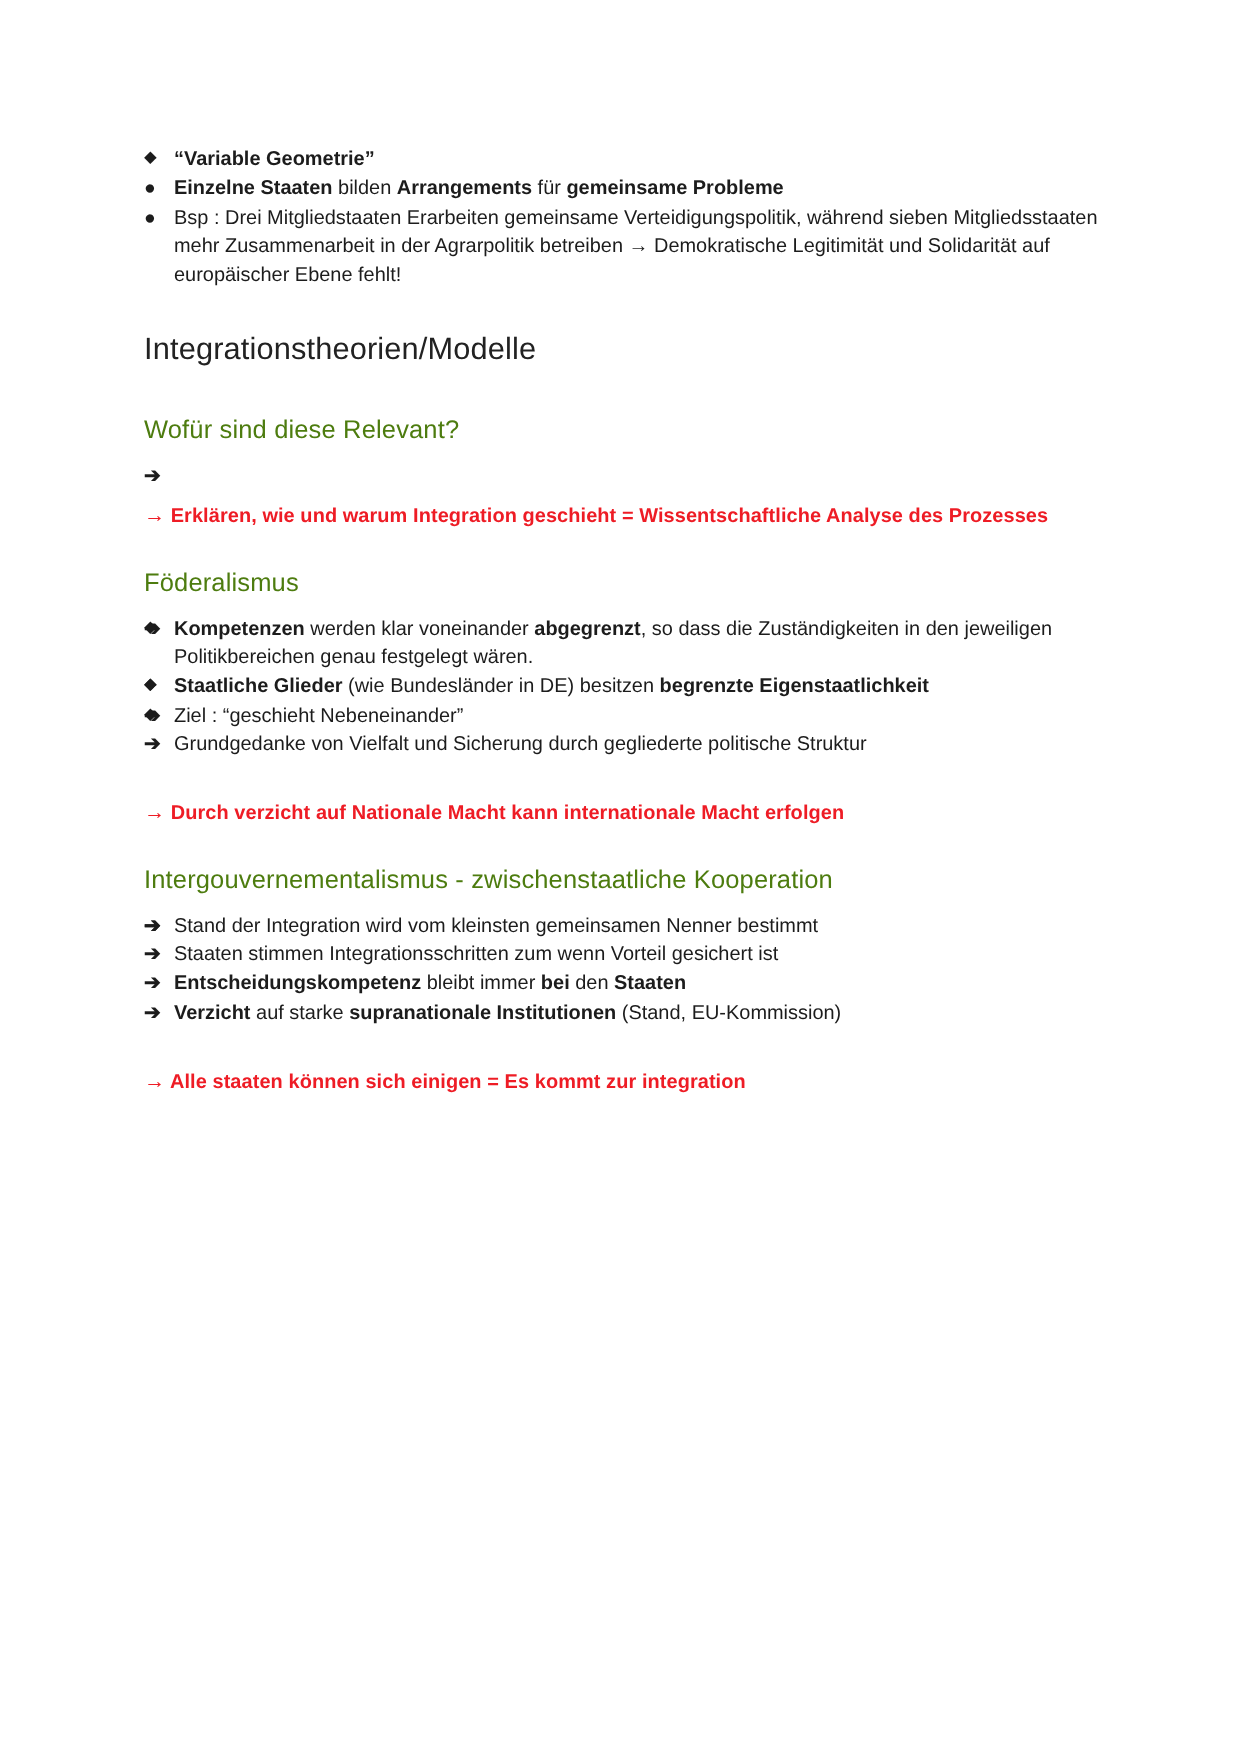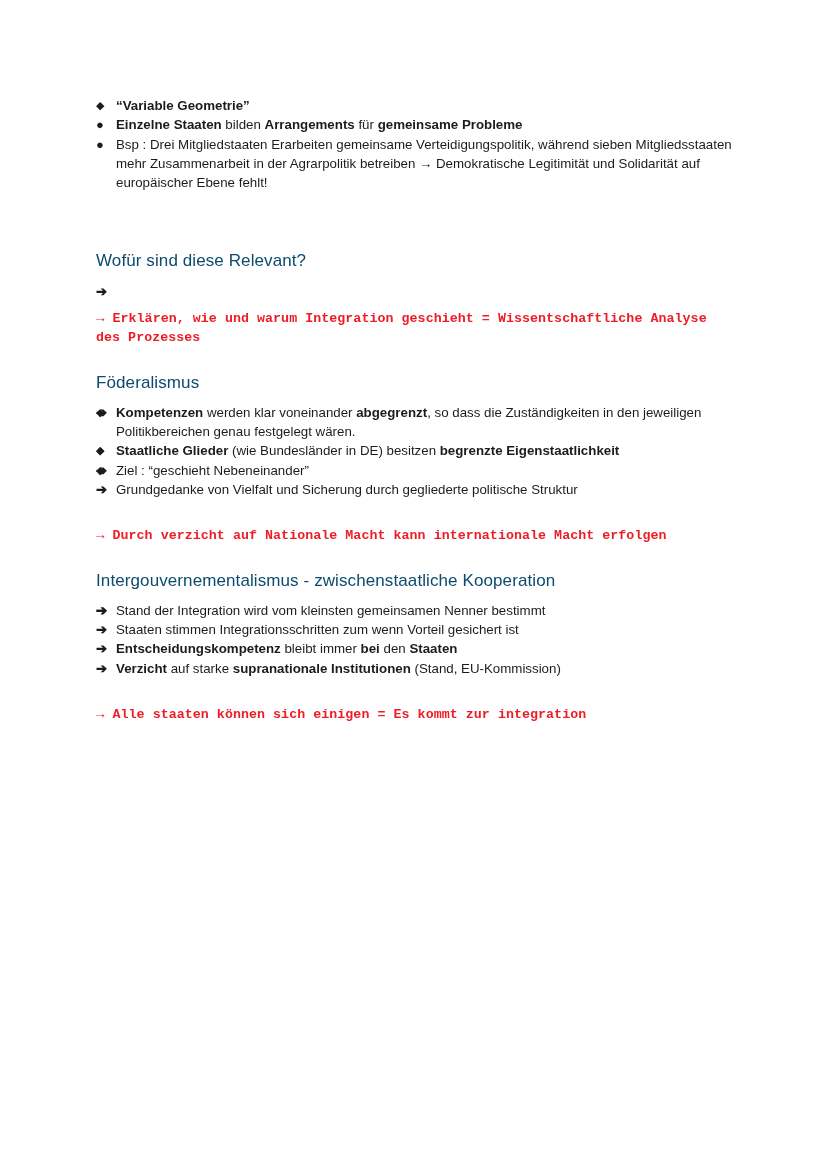--- a/index.html
+++ b/index.html
@@ -34,21 +34,21 @@
     font-weight: 400;
     color: #222222;
     margin: 0;
     padding: 0;
     line-height: 1.25;
     letter-spacing: 0.1px;
   }
   h2.doc-h2 {
     font-size: 17px;
     font-weight: 400;
-    color: #0c4a6e;
+    color: #4d7c0f;
     margin: 0;
     padding: 0;
     line-height: 1.3;
     letter-spacing: 0.1px;
   }
 
   
   ul.lvl {
     list-style: none;
     margin: 0;
@@ -85,21 +85,20 @@
 
   
   p.red-note {
     font-size: 13.3px;
     line-height: 19.5px;
     font-weight: 700;
     color: #ee1c25;
     margin: 0;
     padding: 0;
     letter-spacing: 0.05px;
-    font-family: Liberation Mono, monospace;
   }
   p.red-note .ar {
     font-weight: 400;
     font-size: 14px;
   }
 
   
   .gap-h1    { height: 30px; }
   .gap-pre-h1{ height: 28px; }
   .gap-red   { height: 27px; }
@@ -125,20 +124,21 @@
         <span class="rich"><b>Einzelne Staaten</b><span> bilden </span><b>Arrangements</b><span> für </span><b>gemeinsame Probleme</b></span>
       </li>
       <li class="item">
         <span class="marker disc">●</span>
         <span class="rich"><span>Bsp : Drei Mitgliedstaaten Erarbeiten gemeinsame Verteidigungspolitik, während sieben Mitgliedsstaaten mehr Zusammenarbeit in der Agrarpolitik betreiben → Demokratische Legitimität und Solidarität auf europäischer Ebene fehlt!</span></span>
       </li>
     </ul>
 
     <div class="gap-pre-h1"></div>
 
+    <h1 class="doc-h1">Integrationstheorien/Modelle</h1>
 
     <div class="gap-h1"></div>
 
     <h2 class="doc-h2">Wofür sind diese Relevant?</h2>
     <div class="gap-list-h2"></div>
     <ul class="lvl indent-1">
       <li class="item">
         <span class="marker arrow">➔</span>
       </li>
     </ul>

